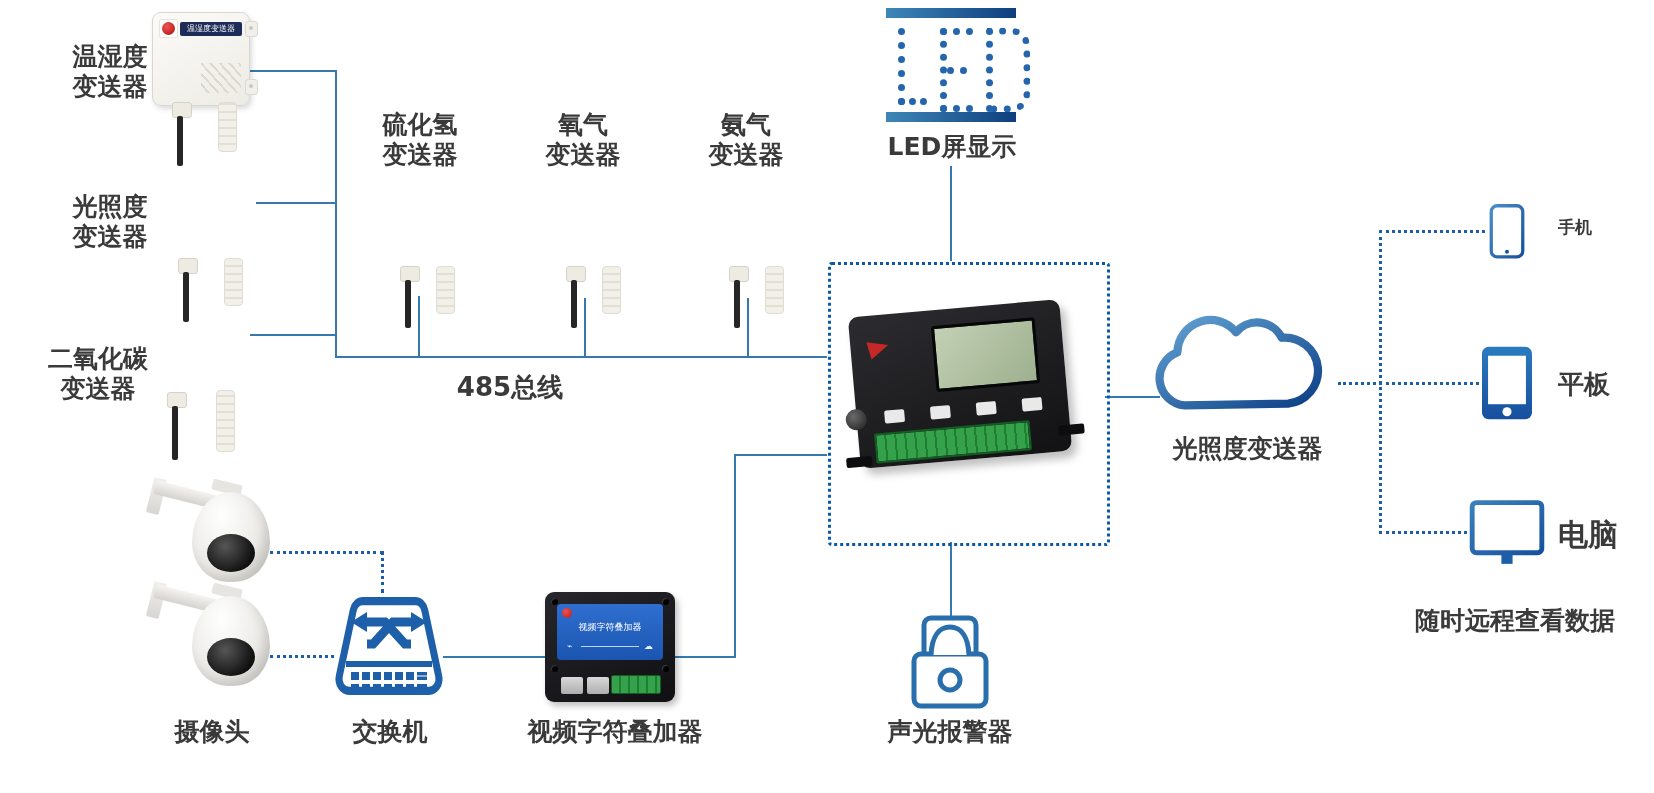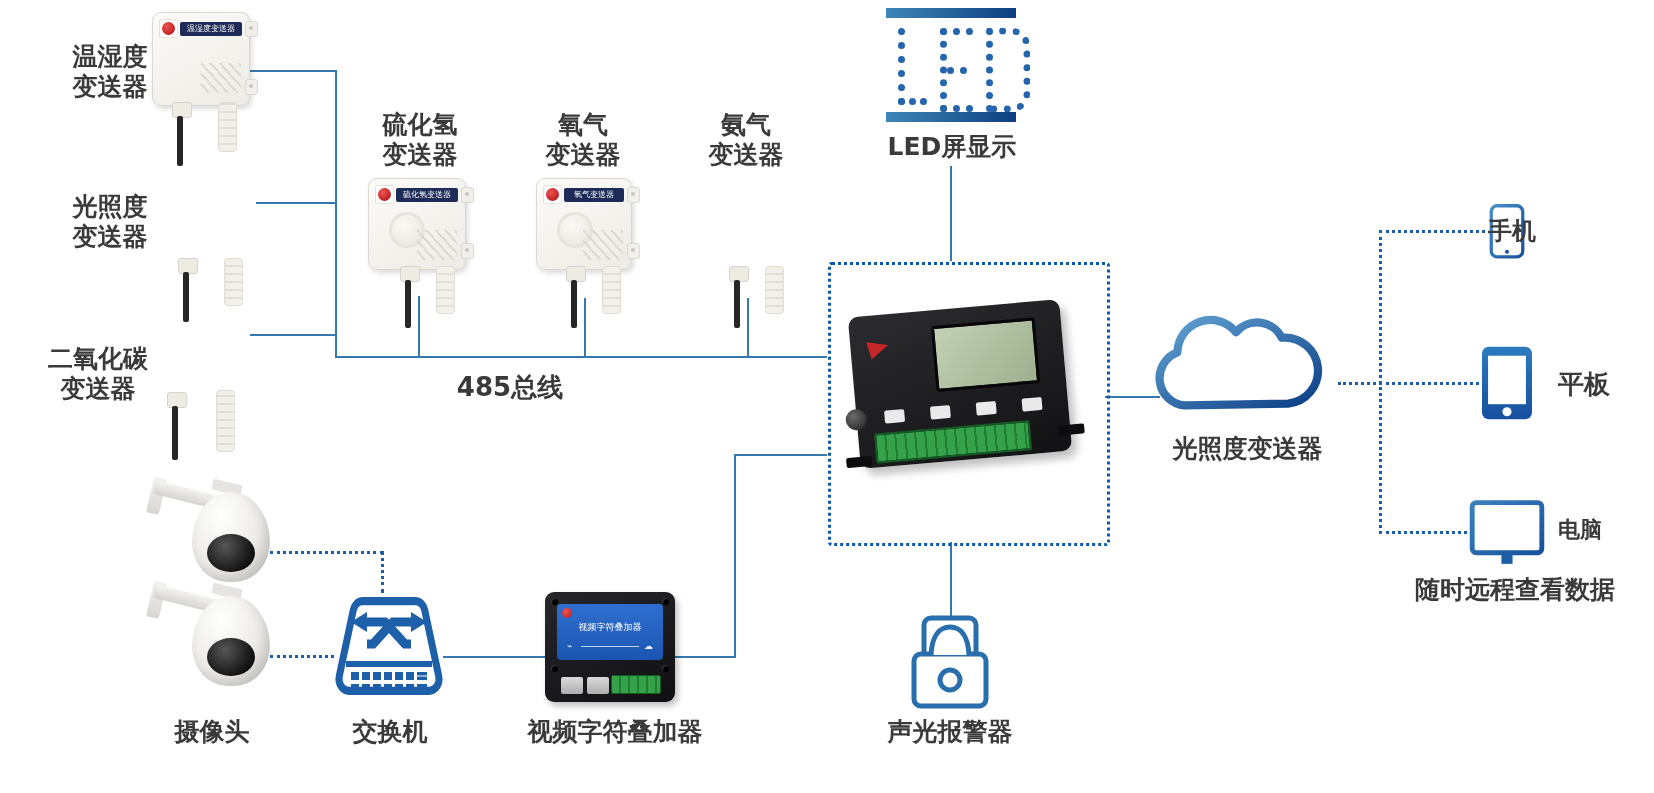--- a/index.html
+++ b/index.html
@@ -125,43 +125,27 @@
     <div>变送器</div>
   </div>
   <div class="gland" style="left:167px;top:392px;width:18px;height:14px;"></div>
   <div class="rod" style="left:172px;top:406px;width:6px;height:54px;"></div>
   <div class="wprobe" style="left:216px;top:390px;width:17px;height:60px;"></div>
 
   <div class="lbl" style="left:360px;top:110px;width:120px;">
     <div>硫化氢</div>
     <div>变送器</div>
   </div>
-  <div class="sensor" style="left:368px;top:178px;width:96px;height:90px;">
-    <span class="logo"></span>
-    <span class="strip">硫化氢变送器</span>
-    <span class="win"></span>
-    <span class="vents"></span>
-    <span class="ear" style="right:-9px;top:8px;"></span>
-    <span class="ear" style="right:-9px;bottom:10px;"></span>
-  </div>
   <div class="gland" style="left:400px;top:266px;width:18px;height:14px;"></div>
   <div class="rod" style="left:405px;top:280px;width:6px;height:48px;"></div>
   <div class="wprobe" style="left:436px;top:266px;width:17px;height:46px;"></div>
 
   <div class="lbl" style="left:523px;top:110px;width:120px;">
     <div>氧气</div>
     <div>变送器</div>
-  </div>
-  <div class="sensor" style="left:536px;top:178px;width:94px;height:90px;">
-    <span class="logo"></span>
-    <span class="strip">氧气变送器</span>
-    <span class="win"></span>
-    <span class="vents"></span>
-    <span class="ear" style="right:-9px;top:8px;"></span>
-    <span class="ear" style="right:-9px;bottom:10px;"></span>
   </div>
   <div class="gland" style="left:566px;top:266px;width:18px;height:14px;"></div>
   <div class="rod" style="left:571px;top:280px;width:6px;height:48px;"></div>
   <div class="wprobe" style="left:602px;top:266px;width:17px;height:46px;"></div>
 
   <div class="lbl" style="left:686px;top:110px;width:120px;">
     <div>氨气</div>
     <div>变送器</div>
   </div>
   <div class="gland" style="left:729px;top:266px;width:18px;height:14px;"></div>
@@ -211,21 +195,21 @@
         <linearGradient id="pg" x1="0" y1="0" x2="1" y2="1">
       <stop offset="0" stop-color="#4a8ec6"></stop>
           <stop offset="1" stop-color="#17519e"></stop>
         </linearGradient>
       </defs>
     <rect x="8" y="4" width="48" height="78" rx="9" fill="none" stroke="url(#pg)" stroke-width="5"></rect>
     <line x1="10" y1="18" x2="54" y2="18" stroke="url(#pg)" stroke-width="4"></line>
     <line x1="10" y1="66" x2="54" y2="66" stroke="url(#pg)" stroke-width="4"></line>
     <circle cx="32" cy="74" r="3" fill="#17519e"></circle>
   </svg>
-  <div class="lbl left" style="left:1488px;top:217px;width:90px;font-size:24px;">手机</div>
+  <div class="lbl left" style="left:1558px;top:217px;width:90px;font-size:17px;">手机</div>
 
   <svg class="icon" style="left:1482px;top:346px;" width="50" height="74" viewBox="0 0 66 96">
     <defs>
         <linearGradient id="tg" x1="0" y1="0" x2="0" y2="1">
       <stop offset="0" stop-color="#2b7bc0"></stop>
           <stop offset="1" stop-color="#164f9e"></stop>
         </linearGradient>
       </defs>
     <rect x="0" y="0" width="66" height="96" rx="9" fill="url(#tg)"></rect>
     <rect x="8" y="12" width="50" height="64" fill="#fff"></rect>
@@ -238,23 +222,23 @@
         <linearGradient id="mg" x1="0" y1="0" x2="1" y2="1">
       <stop offset="0" stop-color="#3b80bd"></stop>
           <stop offset="1" stop-color="#17519e"></stop>
         </linearGradient>
       </defs>
     <rect x="6" y="6" width="100" height="72" rx="6" fill="none" stroke="url(#mg)" stroke-width="7"></rect>
     <line x1="8" y1="60" x2="104" y2="60" stroke="url(#mg)" stroke-width="6"></line>
     <rect x="48" y="80" width="16" height="14" fill="#1c5fa8"></rect>
     <line x1="28" y1="100" x2="84" y2="100" stroke="url(#mg)" stroke-width="7" stroke-linecap="round"></line>
   </svg>
-  <div class="lbl left" style="left:1558px;top:517px;width:90px;font-size:22px;">电脑</div>
-
-  <div class="lbl" style="left:1390px;top:575px;width:250px;">随时远程查看数据</div>
+  <div class="lbl left" style="left:1558px;top:517px;width:90px;font-size:30px;">电脑</div>
+
+  <div class="lbl" style="left:1390px;top:606px;width:250px;">随时远程查看数据</div>
 
   <div class="cam" style="left:146px;top:476px;">
     <div class="mount"></div>
     <div class="arm"></div>
     <div class="stem"></div>
     <div class="dome">
       <div class="face"></div>
     </div>
   </div>
   <div class="cam" style="left:146px;top:580px;">

